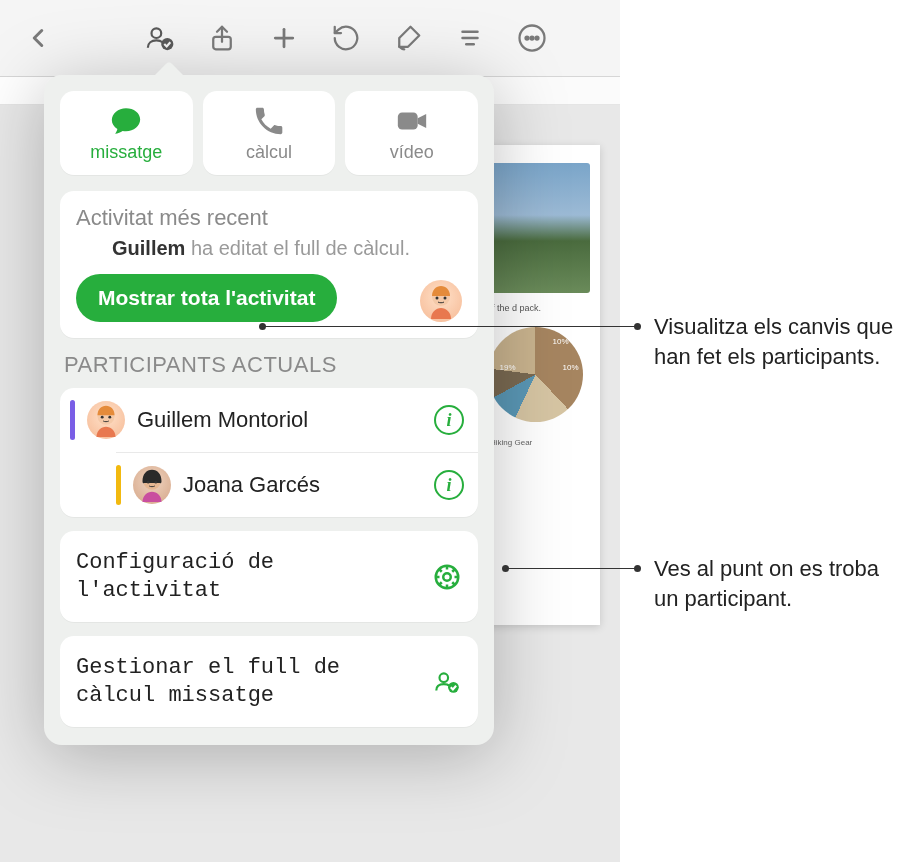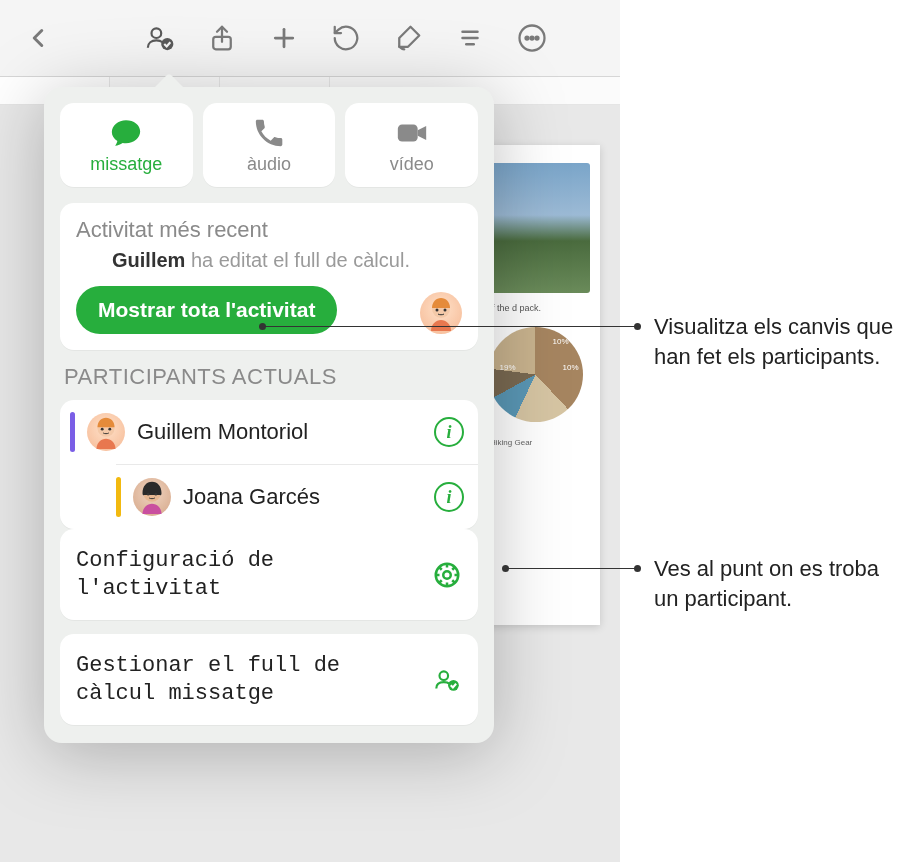--- a/index.html
+++ b/index.html
@@ -95,21 +95,21 @@
     }
     .legend {
       margin-top: 16px;
       font-size: 8px;
       color:#666;
     }
     .legend-item { display:flex; align-items:center; gap:4px; margin-bottom:2px;}
     .legend-dot { width:6px; height:6px; border-radius:50%; }
     .popover-wrap {
       position: absolute;
-      top: 72px;
+      top: 60px;
       left: 44px;
       width: 450px;
       filter: drop-shadow(0 10px 35px rgba(0,0,0,0.25));
     }
     .popover-arrow {
       width: 30px;
       height: 15px;
       margin-left: 110px;
       overflow: hidden;
       position: relative;
@@ -187,20 +187,21 @@
     .section-label {
       font-size: 22px;
       letter-spacing: 0.5px;
       color: #8a8a8a;
       font-weight: 500;
       margin: 4px 4px 10px;
     }
     .plist {
       background: #fff;
       border-radius: 14px;
+      margin-bottom: 14px;
       box-shadow: 0 1px 0 rgba(0,0,0,0.04);
     }
     .prow {
       display: flex;
       align-items: center;
       padding: 12px 14px 12px 10px;
       gap: 12px;
     }
     .prow + .prow { border-top: 1px solid #eee; margin-left: 56px; padding-left: 0; margin-right:0; }
     .prow + .prow::before { content: none; }
@@ -370,21 +371,21 @@
         <div class="comm-btn sel">
           <svg viewBox="0 0 24 24" fill="currentColor">
               <path d="M12 3C6.5 3 2 6.8 2 11.3c0 2.6 1.5 4.9 3.9 6.4-.2 1.1-.9 2.5-1.6 3.3 1.9-.2 3.9-1 5.3-2 .8.1 1.6.2 2.4.2 5.5 0 10-3.8 10-8.3S17.5 3 12 3z"></path>
             </svg>
           <span>missatge</span>
         </div>
         <div class="comm-btn">
           <svg viewBox="0 0 24 24" fill="currentColor">
               <path d="M6.6 10.8c1.4 2.8 3.8 5.2 6.6 6.6l2.2-2.2c.3-.3.7-.4 1.1-.2 1.2.4 2.5.6 3.8.6.6 0 1.1.5 1.1 1.1v3.5c0 .6-.5 1.1-1.1 1.1C10.6 21.3 2.7 13.4 2.7 3.7c0-.6.5-1.1 1.1-1.1h3.5c.6 0 1.1.5 1.1 1.1 0 1.3.2 2.6.6 3.8.1.4 0 .8-.2 1.1l-2.2 2.2z"></path>
             </svg>
-          <span>àudio</span>
+          <span>càlcul</span>
         </div>
         <div class="comm-btn">
           <svg viewBox="0 0 24 24" fill="currentColor">
               <rect x="2" y="6" width="14" height="12" rx="3"></rect>
               <path d="M16 10l6-3v10l-6-3z"></path>
             </svg>
           <span>vídeo</span>
         </div>
       </div>
 

